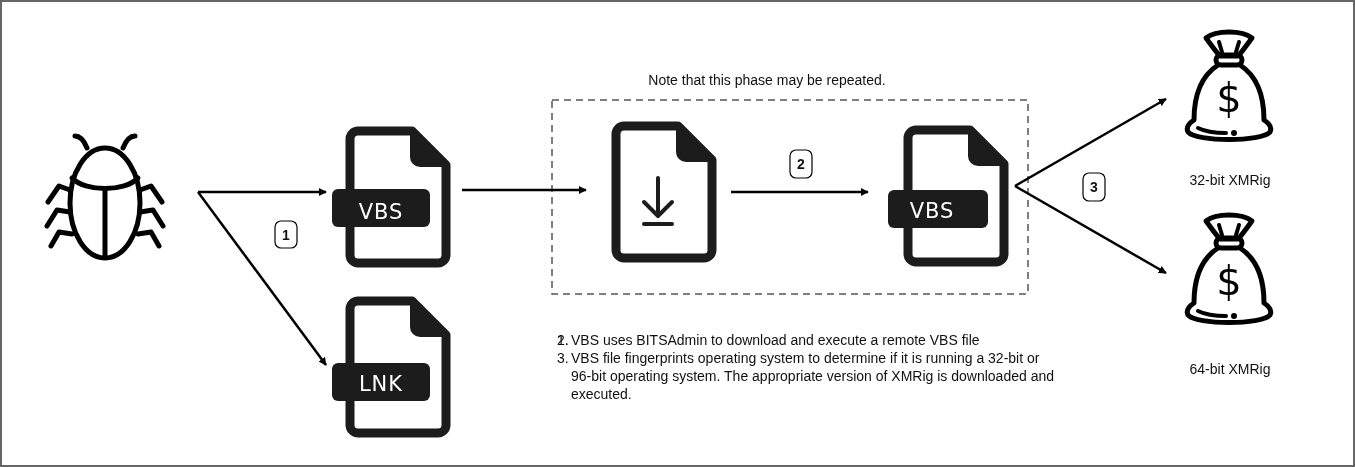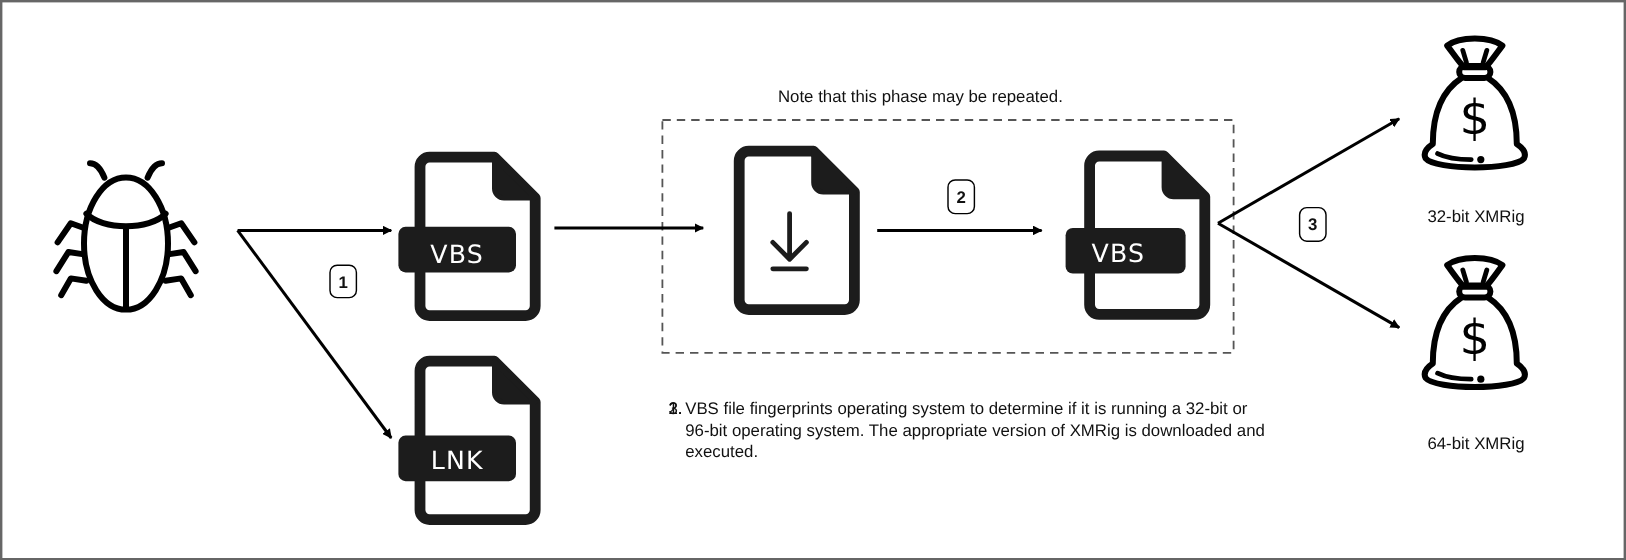--- a/index.html
+++ b/index.html
@@ -110,15 +110,15 @@
   <g>
     <rect x="1083" y="173" width="22" height="28" rx="6" fill="#fff" stroke="#000" stroke-width="1.2"></rect>
     <text class="txt step" x="1094" y="192" text-anchor="middle">3</text>
   </g>
 
   <text class="txt note" x="767" y="85" text-anchor="middle">Note that this phase may be repeated.</text>
 </svg>
 
 <ol class="legend">
   <li><span class="num">1.</span></li>
-  <li><span class="num">2.</span></li>
+  <li><span class="num">2.</span><span>VBS uses BITSAdmin to download and execute a remote VBS file</span></li>
   <li style="width:486px"><span class="num">3.</span><span>VBS file fingerprints operating system to determine if it is running a 32-bit or 96-bit operating system. The appropriate version of XMRig is downloaded and executed.</span></li>
 </ol>
 
 </body></html>

